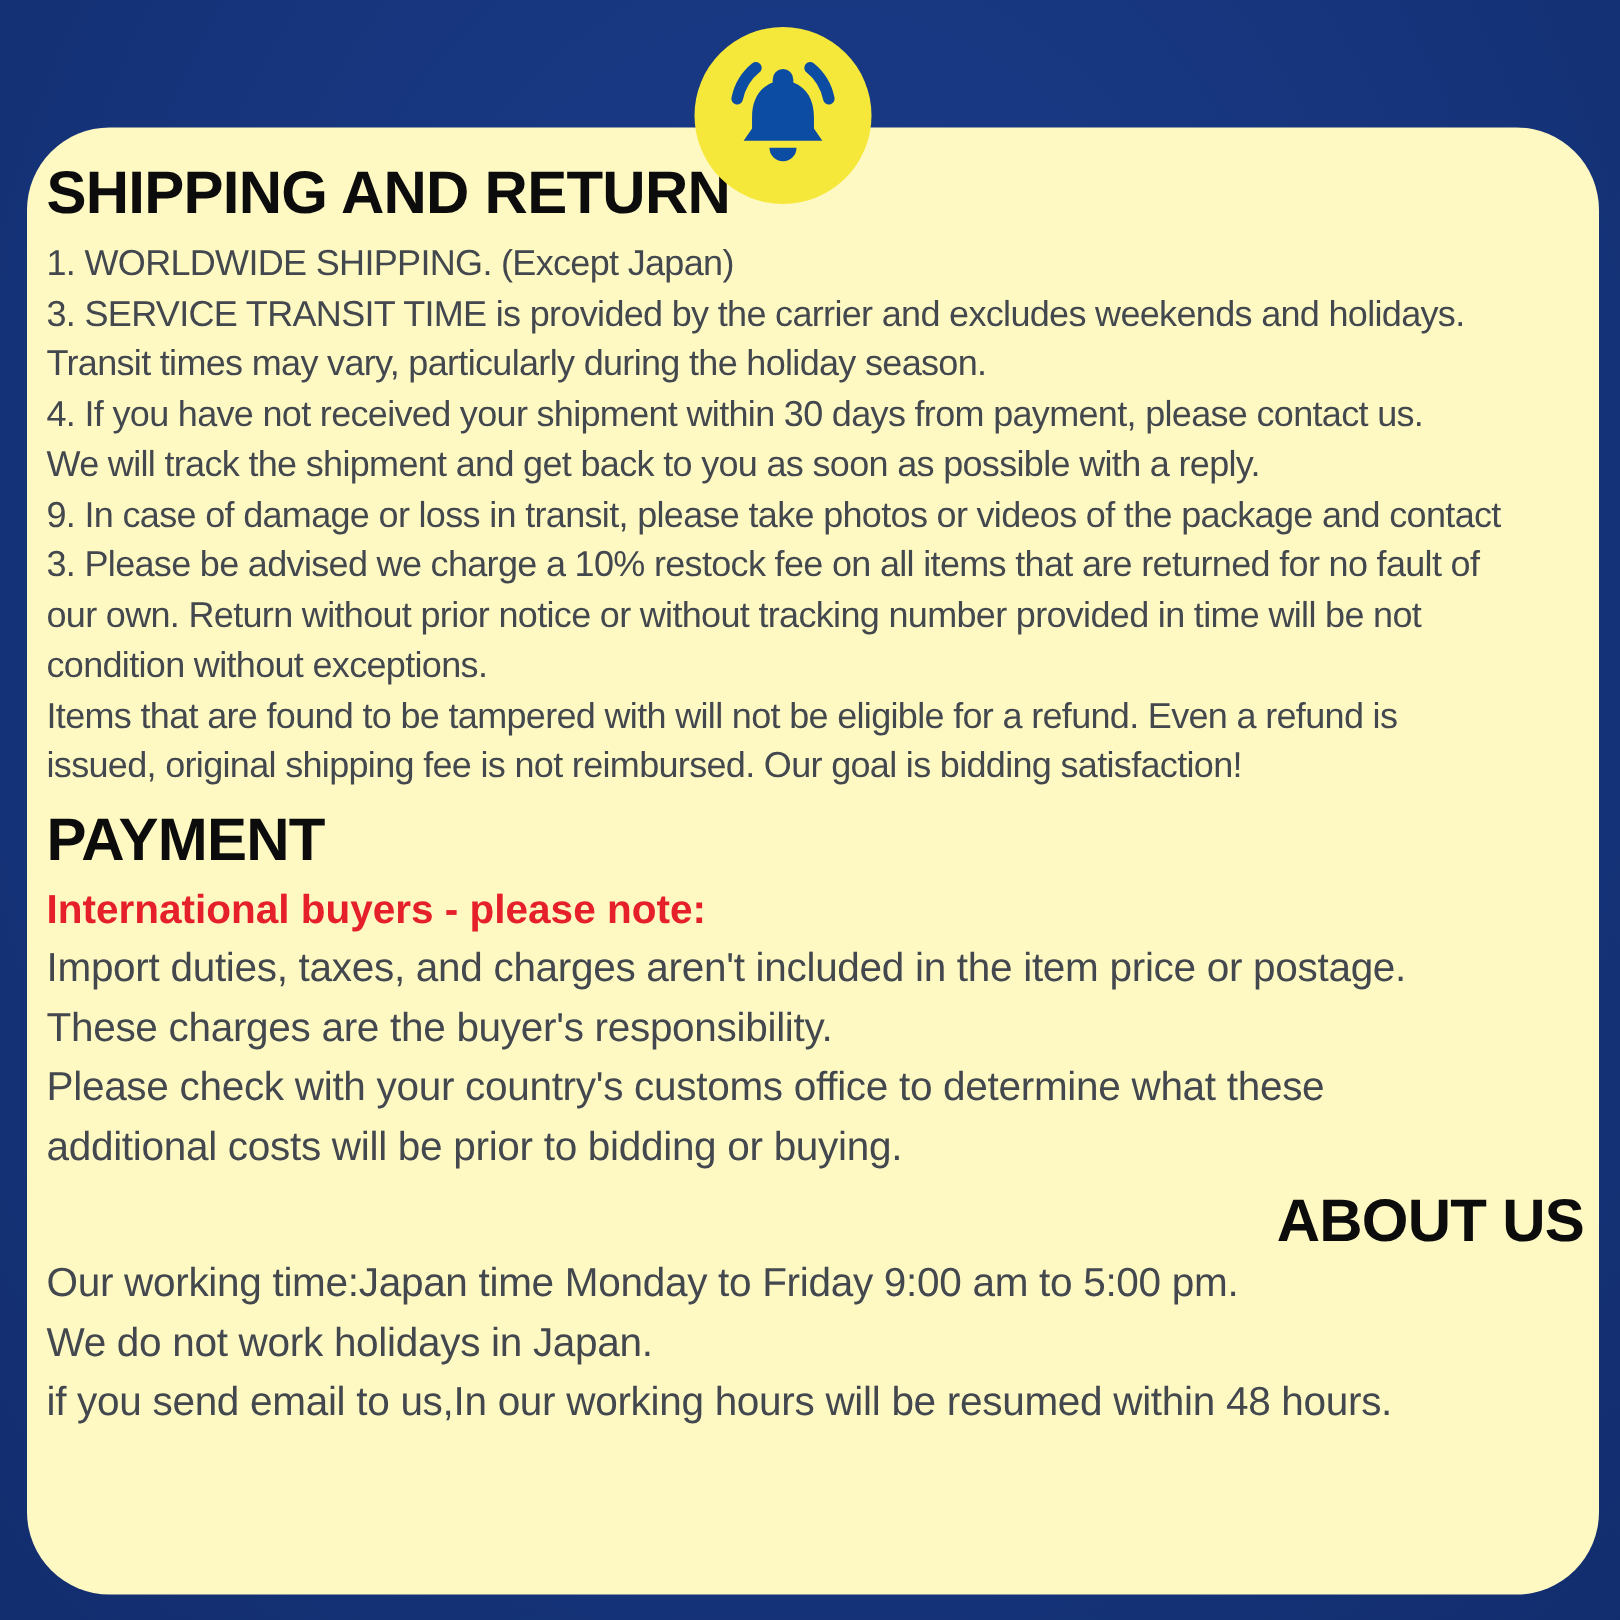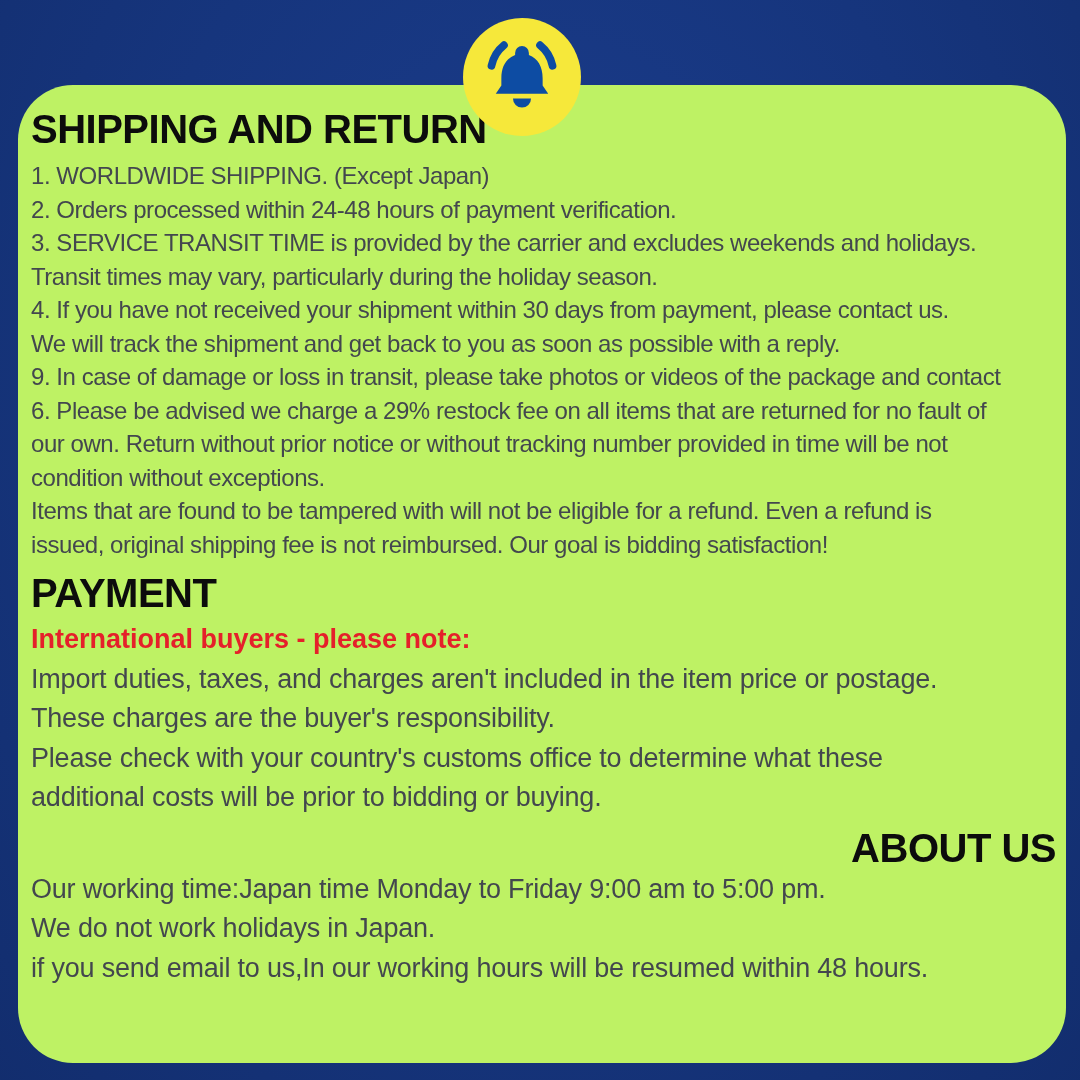--- a/index.html
+++ b/index.html
@@ -7,21 +7,21 @@
     width: 1080px; height: 1080px;
     overflow: hidden;
     font-family: "Liberation Sans", sans-serif;
     background: radial-gradient(ellipse at 50% 35%, #1b3d8d 0%, #16357d 55%, #112b69 115%);
     position: relative;
   }
   .card {
     position: absolute;
     left: 18px; top: 85px;
     width: 1048px; height: 978px;
-    background: #bef264;
+    background: #fef9c3;
     border-radius: 55px;
     box-sizing: border-box;
     padding: 24px 10px 0 13px;
   }
   .badge {
     position: absolute;
     left: 463px; top: 18px;
     width: 118px; height: 118px;
     border-radius: 50%;
     background: #f6e83a;
@@ -74,27 +74,26 @@
       <path fill="none" stroke="#0d4ca3" stroke-width="9" stroke-linecap="round" d="M71 13 C78.5 19 83.5 27 85.5 37"></path>
     </svg>
   </span>
 </div>
 
 <div class="card">
 
   <h1>SHIPPING AND RETURN</h1>
   <div class="body-sm">
     <div class="line">1. WORLDWIDE SHIPPING. (Except Japan)</div>
-    <div class="line">2. Orders processed within 24-48 hours of payment verification.</div>
     <div class="line">3. SERVICE TRANSIT TIME is provided by the carrier and excludes weekends and holidays.</div>
     <div class="line">Transit times may vary, particularly during the holiday season.</div>
     <div class="line">4. If you have not received your shipment within 30 days from payment, please contact us.</div>
     <div class="line">We will track the shipment and get back to you as soon as possible with a reply.</div>
     <div class="line">9. In case of damage or loss in transit, please take photos or videos of the package and contact</div>
-    <div class="line">6. Please be advised we charge a 29% restock fee on all items that are returned for no fault of</div>
+    <div class="line">3. Please be advised we charge a 10% restock fee on all items that are returned for no fault of</div>
     <div class="line">our own. Return without prior notice or without tracking number provided in time will be not</div>
     <div class="line">condition without exceptions.</div>
     <div class="line">Items that are found to be tampered with will not be eligible for a refund. Even a refund is</div>
     <div class="line">issued, original shipping fee is not reimbursed. Our goal is bidding satisfaction!</div>
   </div>
 
   <h1 class="h2">PAYMENT</h1>
   <div class="body-lg">
     <div class="red-note">International buyers - please note:</div>
     <div class="line">Import duties, taxes, and charges aren't included in the item price or postage.</div>

